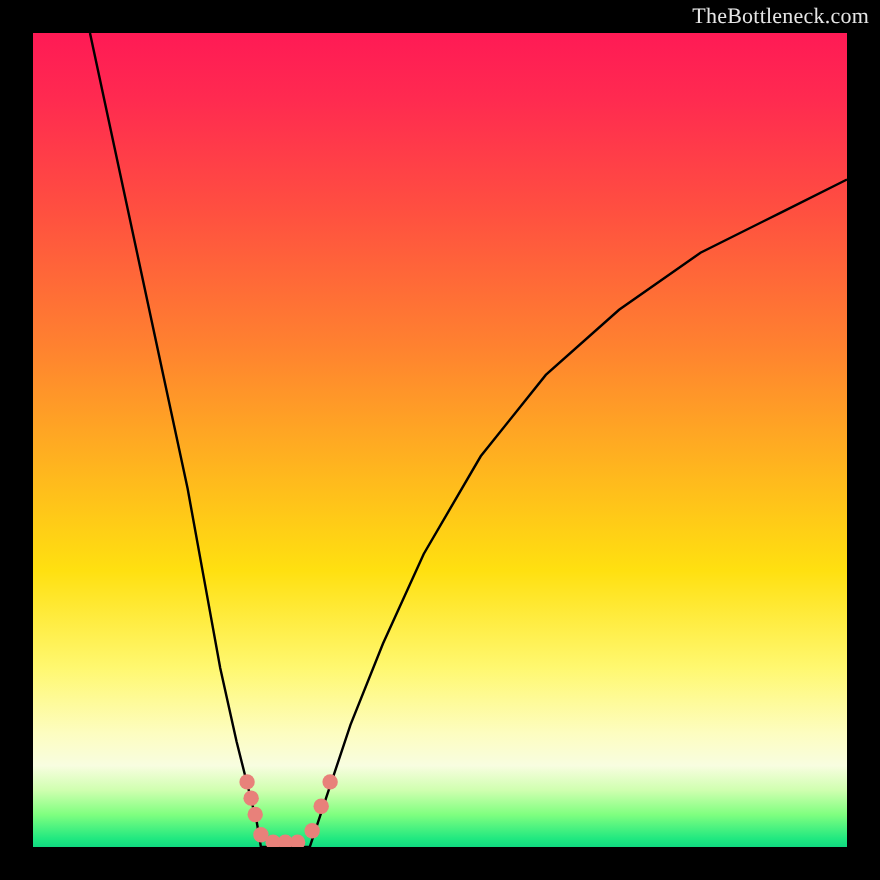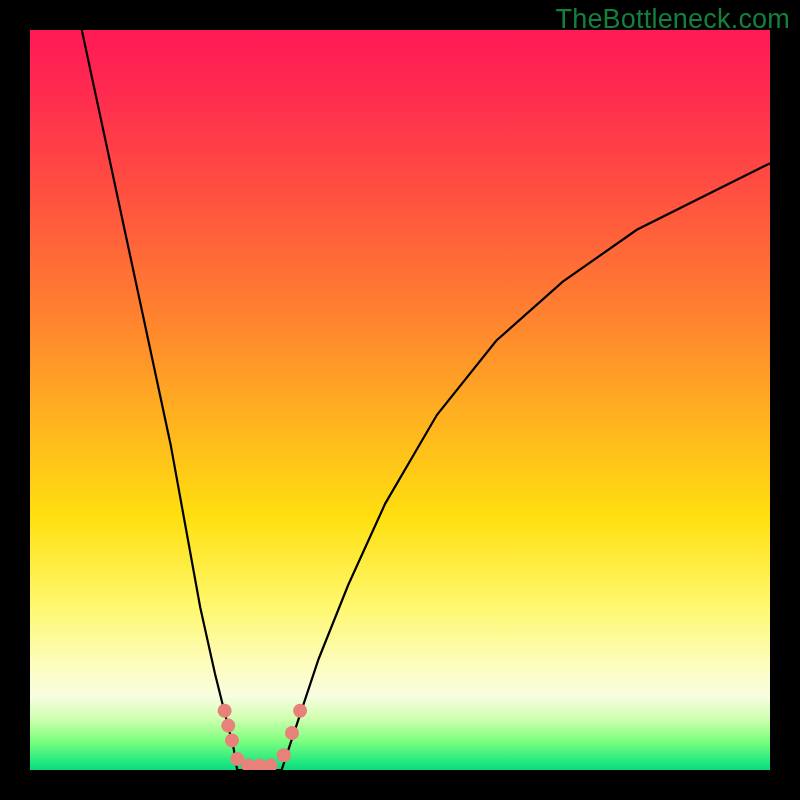--- a/index.html
+++ b/index.html
@@ -30,25 +30,26 @@
       #d0ffb0 93%,
       #80ff80 96%,
       #20e880 99%,
       #10d880 100%
     );
   }
   .watermark {
     position: absolute;
     top: 4px;
     right: 10px;
-    color: #15803d;
-    font-size: 27px;
+    color: #e5e5e5;
+    font-size: 20px;
     font-weight: 500;
     letter-spacing: 0.2px;
     z-index: 10;
+    font-family: Liberation Serif, serif;
   }
   svg.curve {
     position: absolute;
     left: 0;
     top: 0;
     width: 740px;
     height: 740px;
     pointer-events: none;
   }
   .curve-path {

